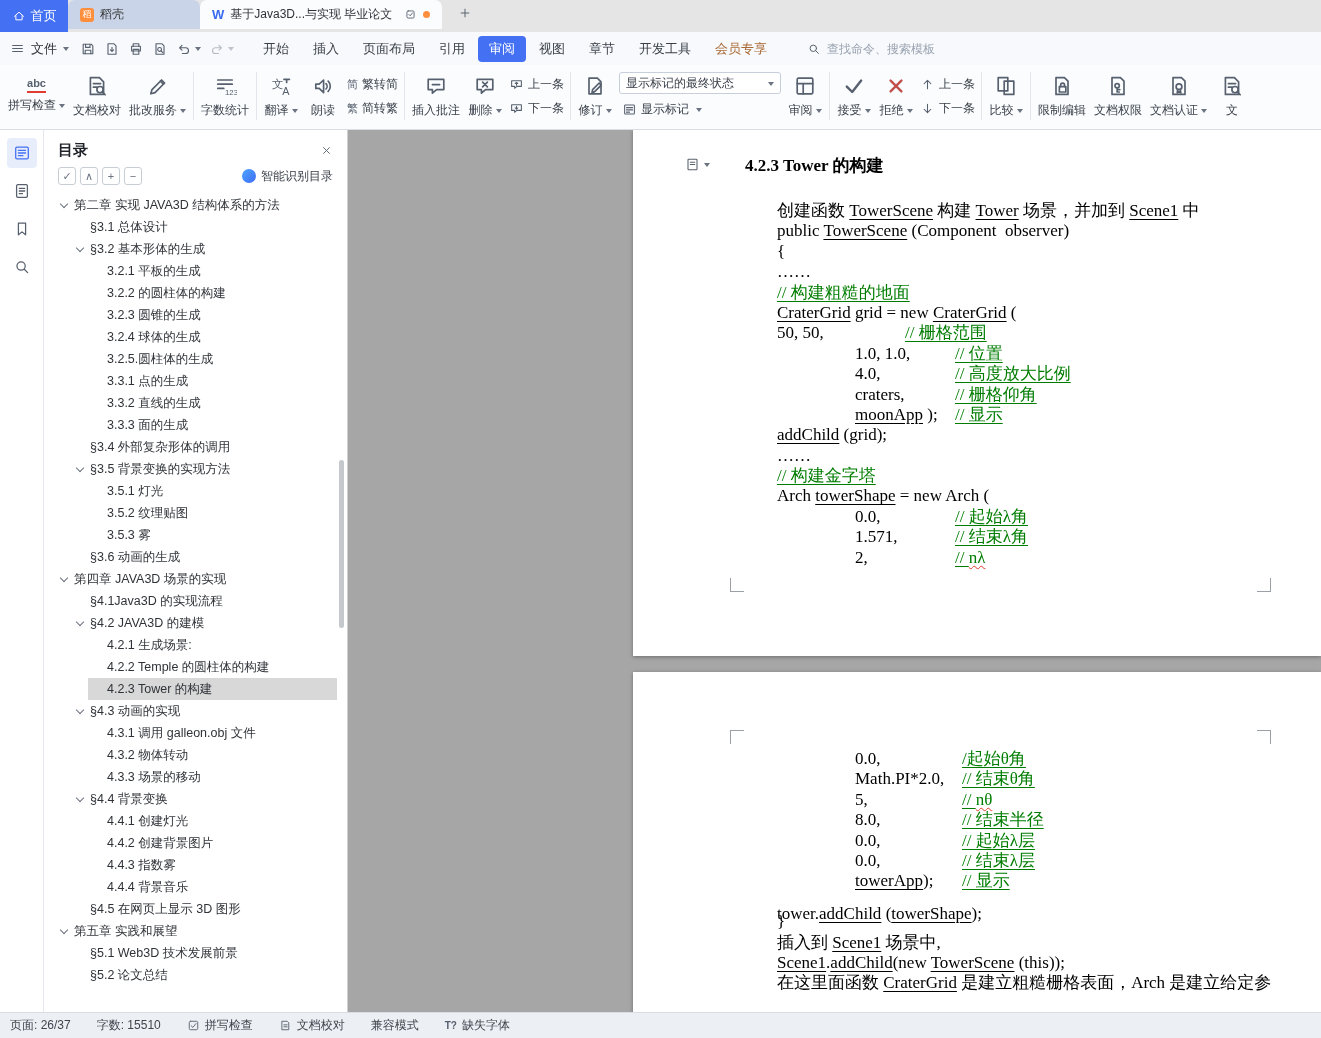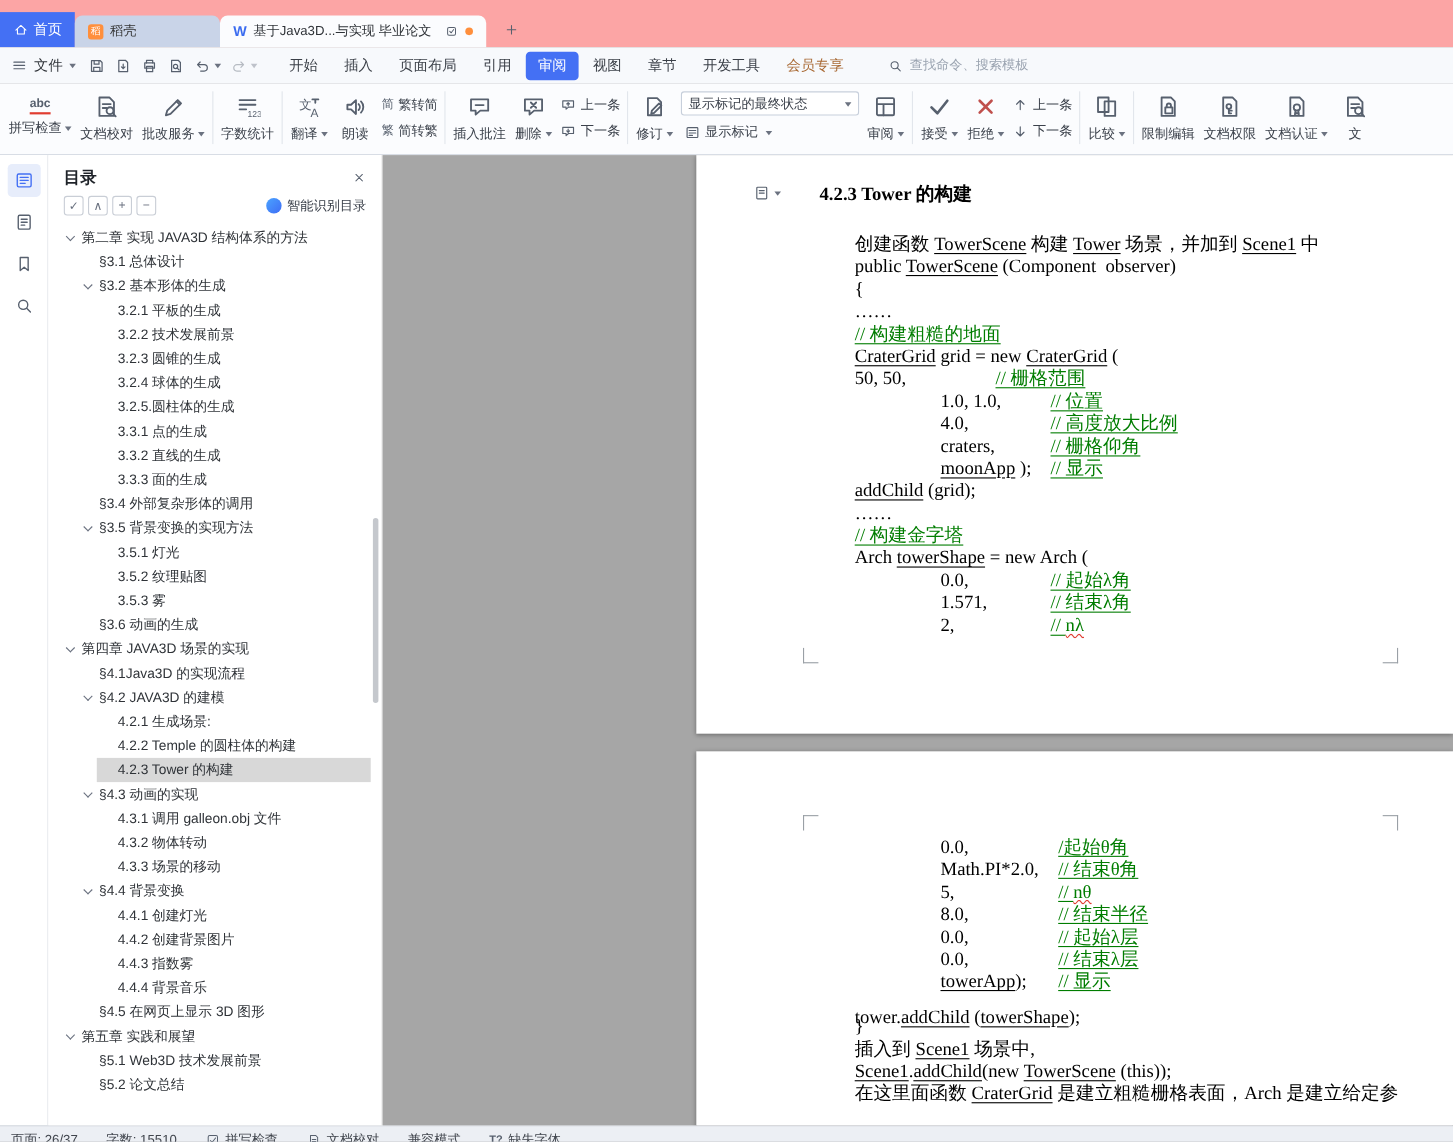--- a/index.html
+++ b/index.html
@@ -5,40 +5,40 @@
 *{margin:0;padding:0;box-sizing:border-box;}
 html,body{width:1321px;height:1038px;}
 body{font-family:"Liberation Sans",sans-serif;font-size:12px;color:#333;background:#a6a6a6;overflow:hidden;}
 .app{width:1321px;height:1038px;display:flex;flex-direction:column;}
 svg{fill:none;stroke:#57606e;stroke-width:1.4;stroke-linecap:round;stroke-linejoin:round;}
 .ic{display:inline-flex;align-items:center;justify-content:center;flex:none;}
 .ic-txt{font-size:11px;color:#57606e;line-height:1;}
 .caret{display:inline-block;width:0;height:0;border:3.5px solid transparent;border-top:4px solid #6b7280;margin-left:3px;transform:translateY(2px);flex:none;}
 .disabled{opacity:.4;}
 
-.titlebar{height:43px;background:#fca5a5;display:flex;align-items:flex-end;flex:none;}
+.titlebar{height:32px;background:#e5e5e5;display:flex;flex:none;}
 .tb-home{width:68px;height:32px;background:#4470f4;color:#fff;display:flex;align-items:center;justify-content:center;gap:5px;font-size:13px;cursor:default;}
 .tb-home svg{stroke:#fff;}
 .tb-tab{height:29px;display:flex;align-items:center;gap:6px;padding:0 12px;border-radius:7px 7px 0 0;font-size:12px;}
 .tb-docer{background:#c9d4e8;width:132px;}
 .tb-doc{background:#fbfcfe;width:242px;}
 .tb-doc-title{white-space:nowrap;overflow:hidden;text-overflow:ellipsis;flex:1;color:#2f3338;}
 .unsaved-dot{width:7px;height:7px;border-radius:50%;background:#ff8f3c;flex:none;}
 .tb-plus{width:26px;height:26px;display:flex;align-items:center;justify-content:center;margin:0 0 3px 10px;border-radius:4px;}
 
 .menubar{height:33px;background:#f7f9fc;display:flex;align-items:center;padding:0 10px;flex:none;}
 .mb-file{display:flex;align-items:center;gap:3px;font-size:13px;padding:0 8px 0 6px;color:#2f3338;}
 .mb-quick{display:flex;align-items:center;gap:2px;margin-right:14px;}
 .mb-qbtn{height:24px;display:flex;align-items:center;justify-content:center;border-radius:3px;padding:0 3px;}
 .mb-tabs{display:flex;align-items:center;}
 .menu-tab{font-size:13px;padding:4px 11px;border-radius:4px;margin:0 1px;color:#3a3f47;white-space:nowrap;}
 .menu-tab.active{background:#4470f4;color:#fff;}
 .menu-tab.member{color:#a96a35;}
 .mb-search{margin-left:28px;display:flex;align-items:center;gap:6px;}
-.mb-search-input{border:none;outline:none;background:transparent;font-size:12px;color:#555;width:140px;font-family:Liberation Mono, monospace;}
+.mb-search-input{border:none;outline:none;background:transparent;font-size:12px;color:#555;width:140px;font-family:Liberation Sans, sans-serif;}
 .mb-search-input::placeholder{color:#9aa3b0;}
 
 .ribbon{height:65px;background:#fbfcfe;border-bottom:1px solid #d8dde5;display:flex;align-items:center;padding:1px 4px 3px;overflow:hidden;flex:none;}
 .rib-large{display:flex;flex-direction:column;align-items:center;justify-content:center;gap:4px;padding:3px 4px;border-radius:4px;min-width:42px;height:58px;flex:none;}
 .rib-large .lbl{font-size:12px;color:#3b414b;display:flex;align-items:center;white-space:nowrap;}
 .rib-divider{width:1px;height:48px;background:#e2e6ec;margin:0 3px;flex:none;}
 .rib-stack{display:flex;flex-direction:column;justify-content:center;gap:3px;height:58px;flex:none;}
 .rib-row{display:flex;align-items:center;gap:4px;font-size:12px;color:#3b414b;padding:2px 3px;white-space:nowrap;}
 .rib-combo-col{display:flex;flex-direction:column;justify-content:center;gap:5px;height:58px;margin:0 3px;flex:none;}
 .rib-combo{width:162px;height:22px;border:1px solid #c7cfdb;background:#fff;border-radius:3px;display:flex;align-items:center;justify-content:space-between;padding:0 6px;font-size:12px;color:#3b414b;white-space:nowrap;}
@@ -555,21 +555,21 @@
             <span>§3.1 总体设计</span>
           </div>
           <div class="toc-item lvl1">
             <span class="chev"></span>
             <span>§3.2 基本形体的生成</span>
           </div>
           <div class="toc-item lvl2">
             <span>3.2.1 平板的生成</span>
           </div>
           <div class="toc-item lvl2">
-            <span>3.2.2 技术发展前景</span>
+            <span>3.2.2 的圆柱体的构建</span>
           </div>
           <div class="toc-item lvl2">
             <span>3.2.3 圆锥的生成</span>
           </div>
           <div class="toc-item lvl2">
             <span>3.2.4 球体的生成</span>
           </div>
           <div class="toc-item lvl2">
             <span>3.2.5.圆柱体的生成</span>
           </div>

